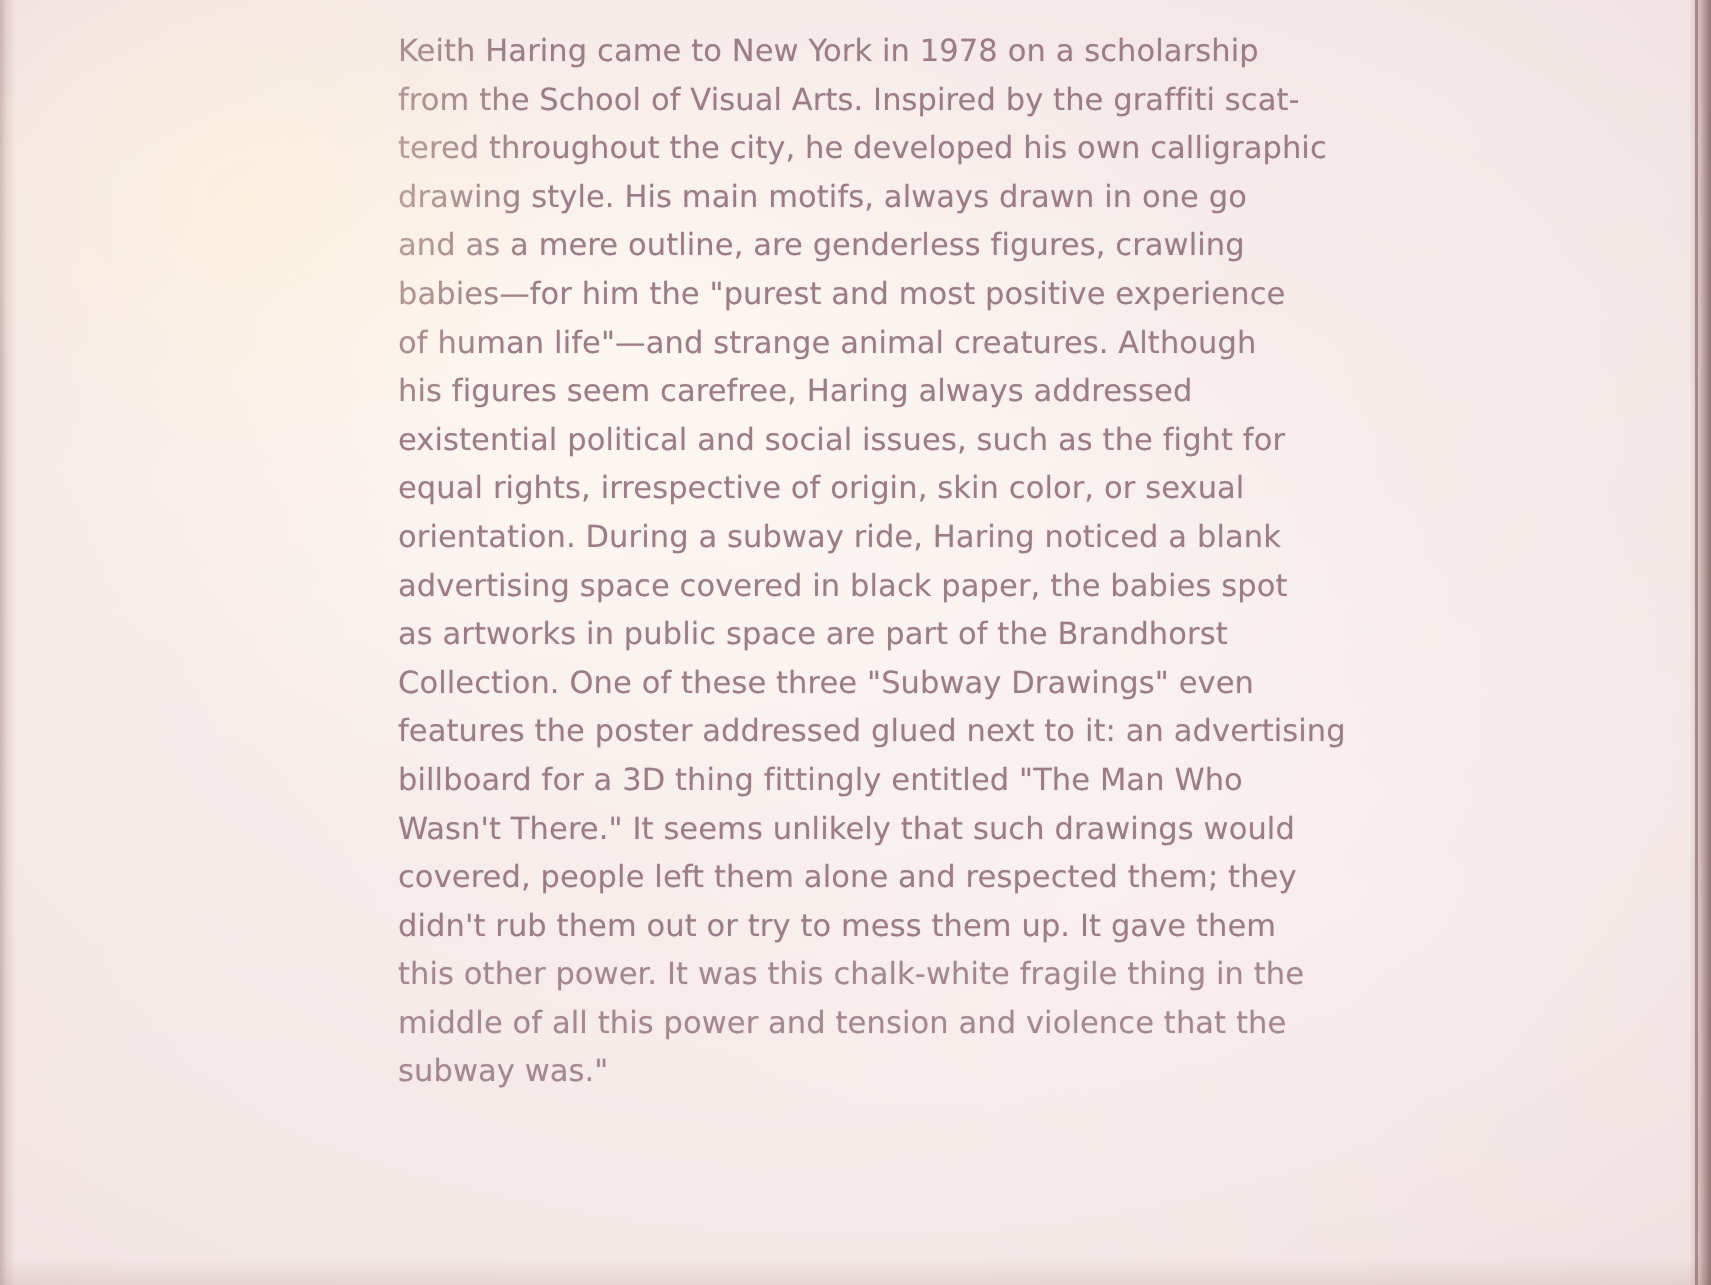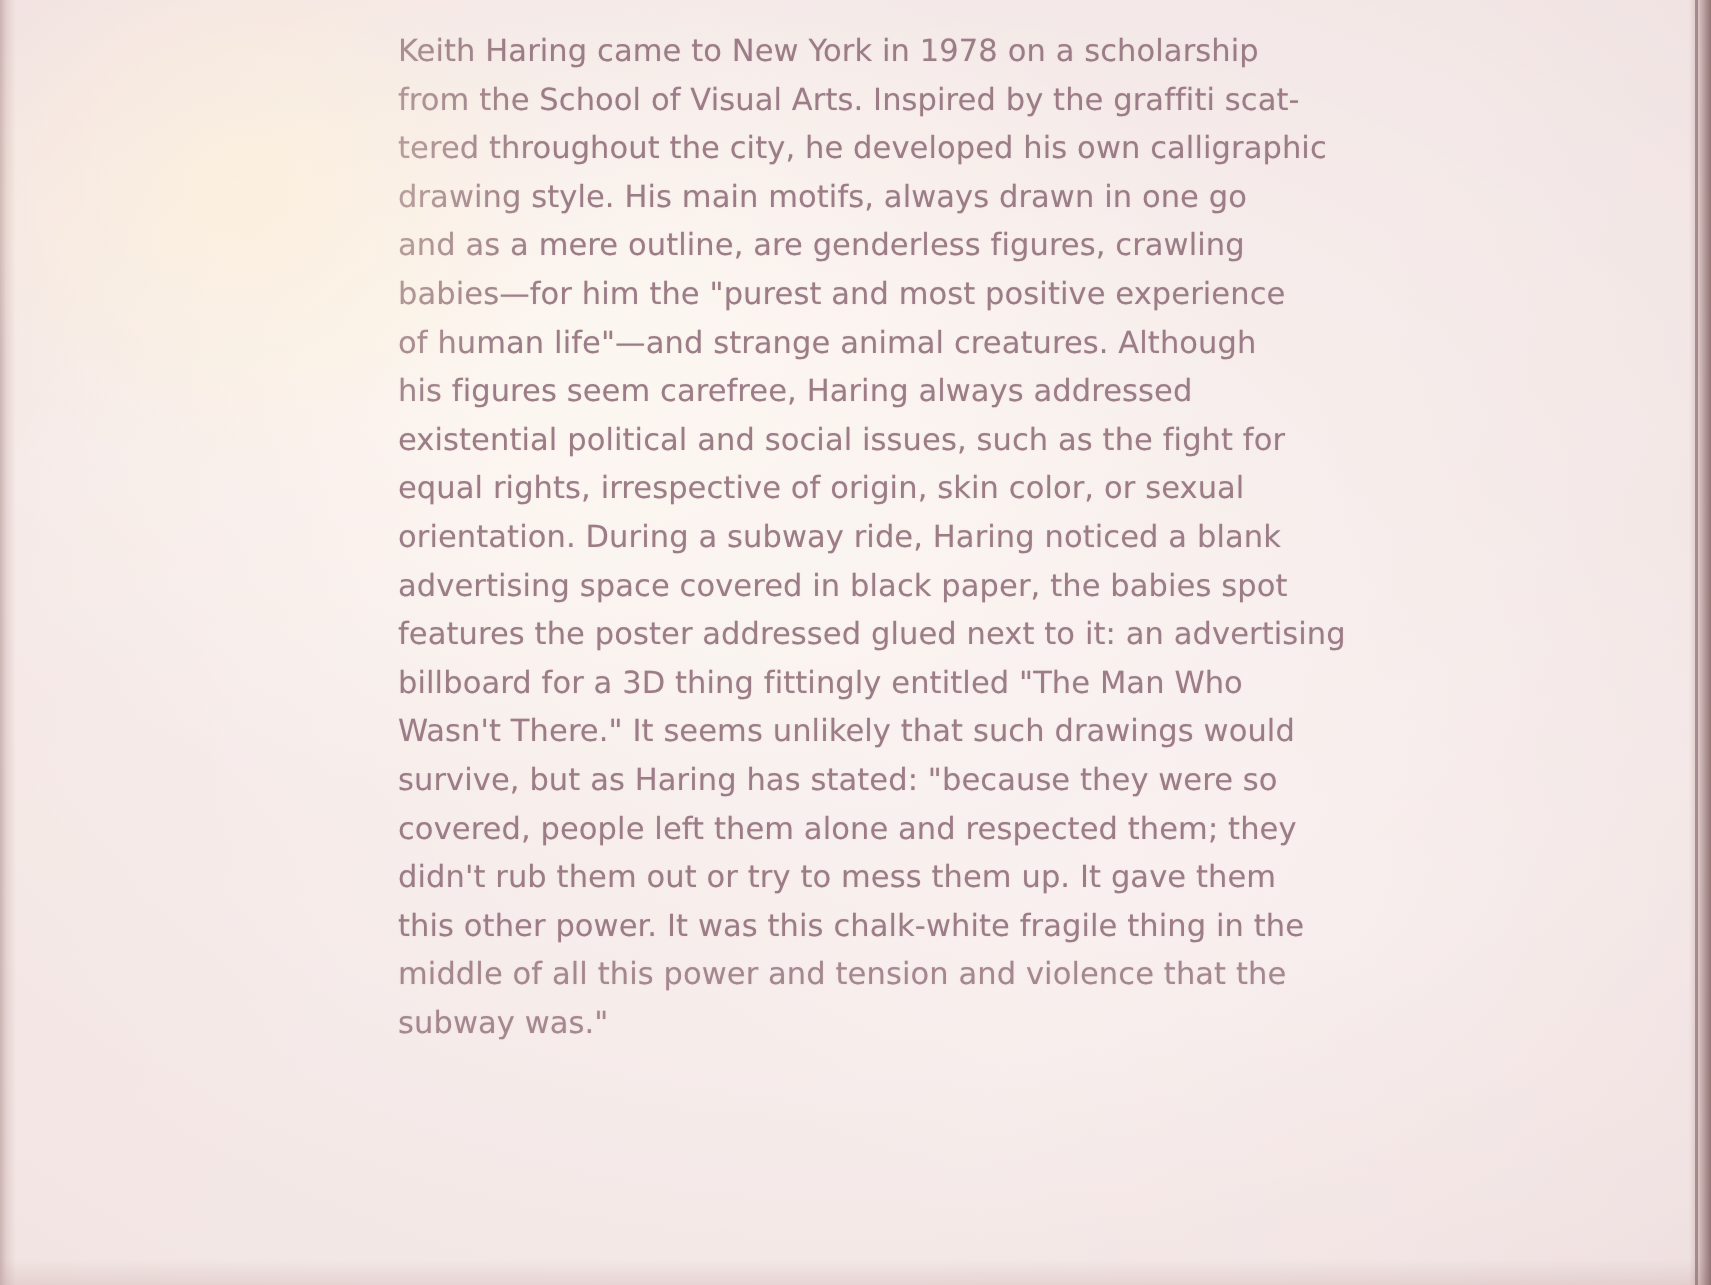--- a/index.html
+++ b/index.html
@@ -116,24 +116,25 @@
     <span class="line">tered throughout the city, he developed his own calligraphic</span>
     <span class="line">drawing style. His main motifs, always drawn in one go</span>
     <span class="line">and as a mere outline, are genderless figures, crawling</span>
     <span class="line">babies—for him the "purest and most positive experience</span>
     <span class="line">of human life"—and strange animal creatures. Although</span>
     <span class="line">his figures seem carefree, Haring always addressed</span>
     <span class="line">existential political and social issues, such as the fight for</span>
     <span class="line">equal rights, irrespective of origin, skin color, or sexual</span>
     <span class="line">orientation. During a subway ride, Haring noticed a blank</span>
     <span class="line">advertising space covered in black paper, the babies spot</span>
+    <span class="line">as artworks in public space are part of the Brandhorst</span>
+    <span class="line">Collection. One of these three "Subway Drawings" even</span>
     <span class="line">features the poster addressed glued next to it: an advertising</span>
     <span class="line">billboard for a 3D thing fittingly entitled "The Man Who</span>
     <span class="line">Wasn't There." It seems unlikely that such drawings would</span>
-    <span class="line">survive, but as Haring has stated: "because they were so</span>
     <span class="line">covered, people left them alone and respected them; they</span>
     <span class="line">didn't rub them out or try to mess them up. It gave them</span>
     <span class="line">this other power. It was this chalk-white fragile thing in the</span>
     <span class="line">middle of all this power and tension and violence that the</span>
     <span class="line">subway was."</span>
   </div>
 
   <div class="bottom-edge"></div>
   <div class="right-edge"></div>
   <div class="right-edge-line"></div>

